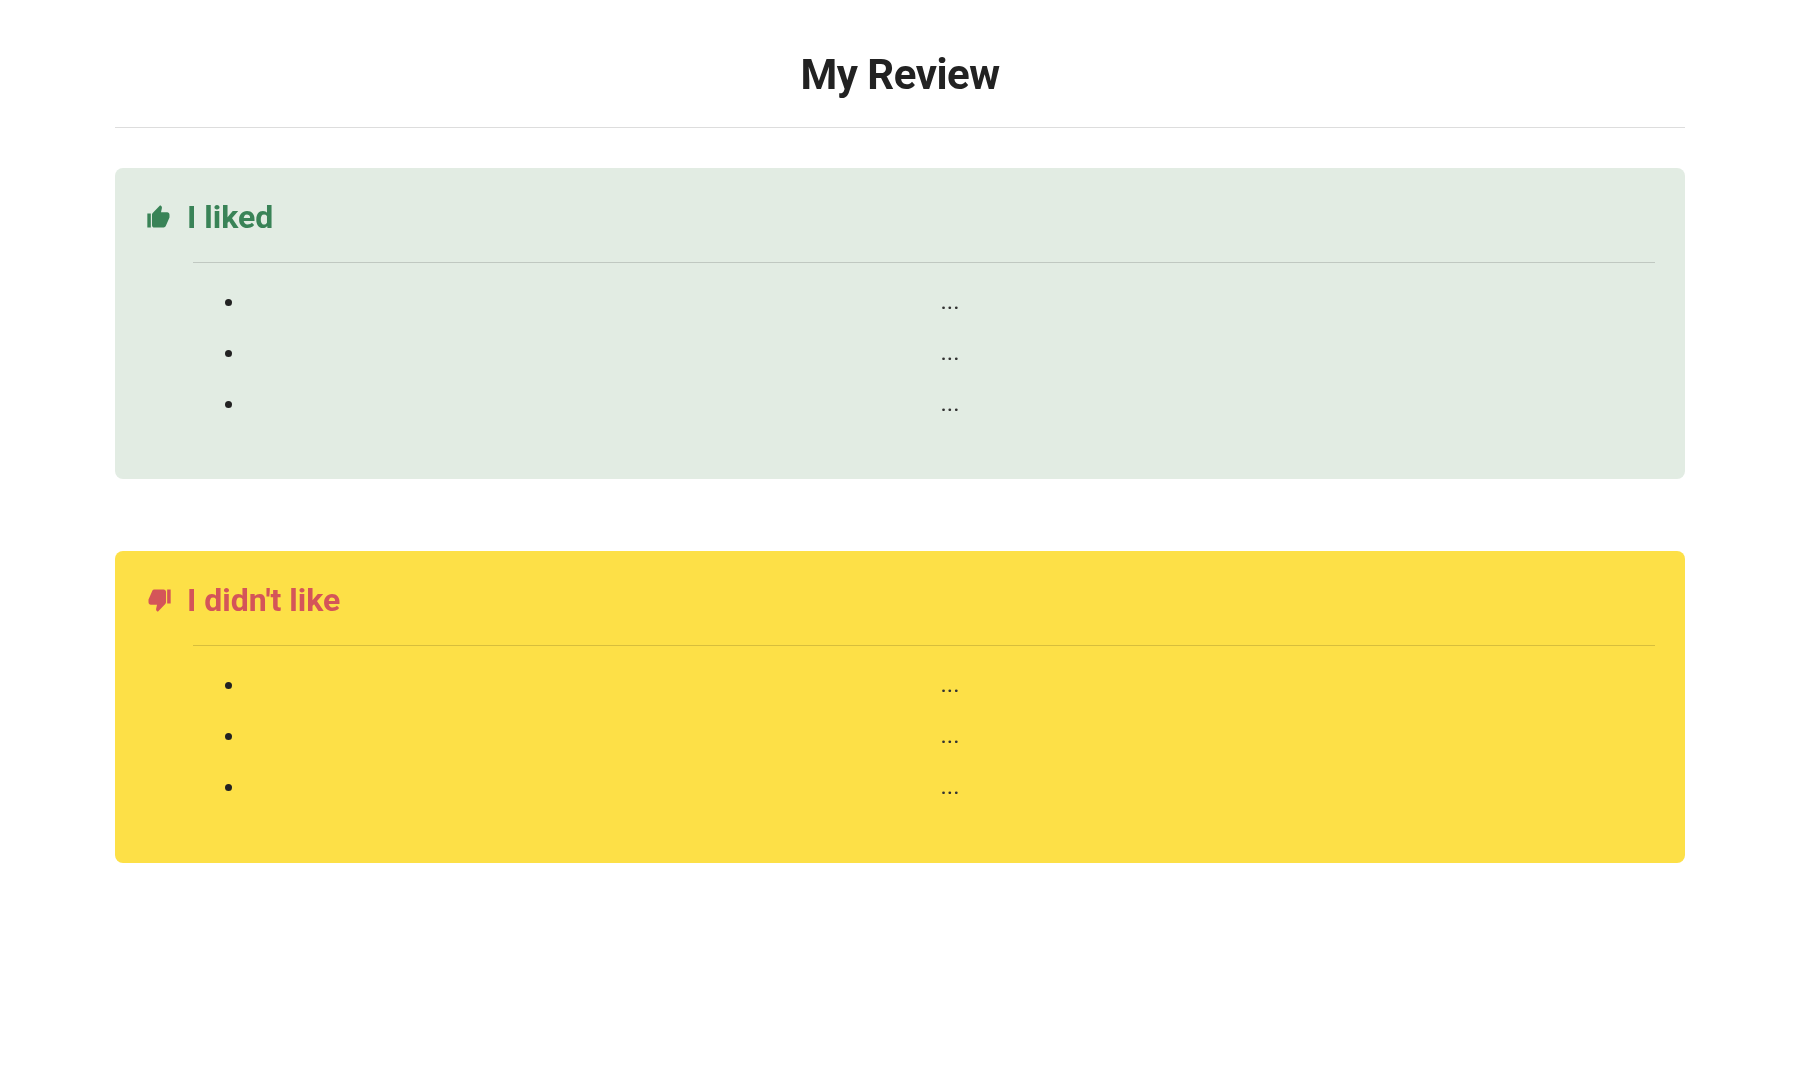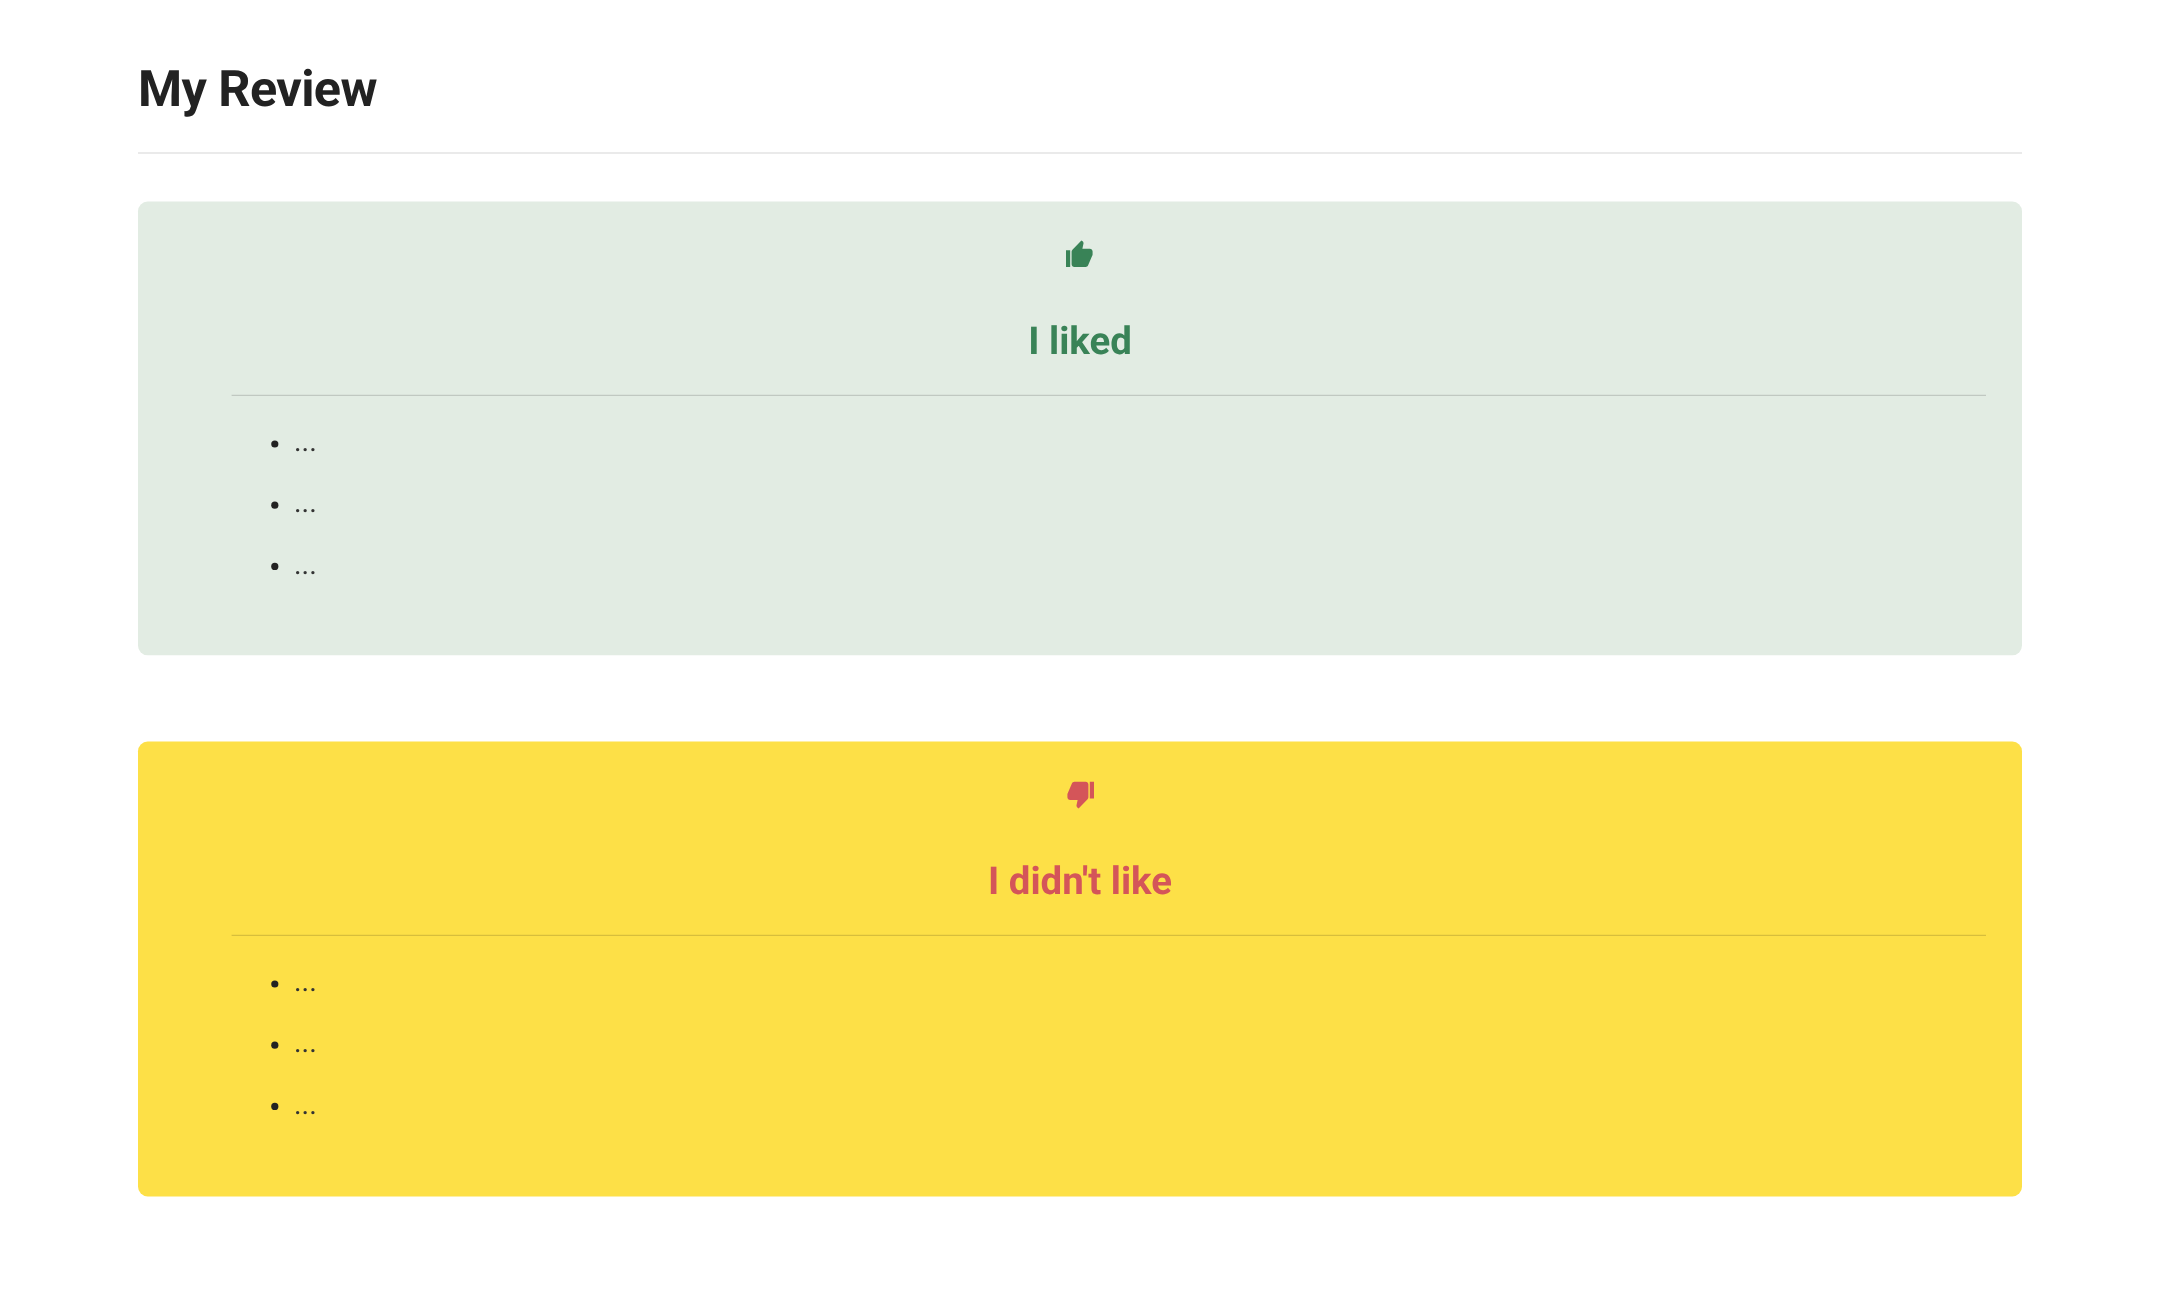--- a/index.html
+++ b/index.html
@@ -10,20 +10,21 @@
     body {
       font-family: -apple-system, BlinkMacSystemFont, 'Segoe UI', Roboto, Helvetica, Arial, sans-serif;
       background: #ffffff;
       color: #222;
       width: 1800px;
       height: 1080px;
       padding: 0;
     }
     .container {
       padding: 50px 115px 0 115px;
+      text-align: center;
     }
     .page-title {
       font-size: 42px;
       font-weight: 700;
       color: #222;
       letter-spacing: -0.5px;
     }
     .title-divider {
       border: none;
       border-top: 1px solid #ddd;
@@ -37,23 +38,22 @@
     }
     .card-liked {
       background: #e2ece3;
     }
     .card-disliked {
       background: #fde047;
     }
     .card-header {
       display: flex;
       align-items: center;
-      gap: 39px;
+      gap: 14px;
       padding-left: 0;
-      flex-direction: column;
     }
     .card-header .icon-wrap {
       width: 28px;
       height: 28px;
       display: flex;
       align-items: center;
       justify-content: center;
     }
     .card-header svg {
       width: 28px;

